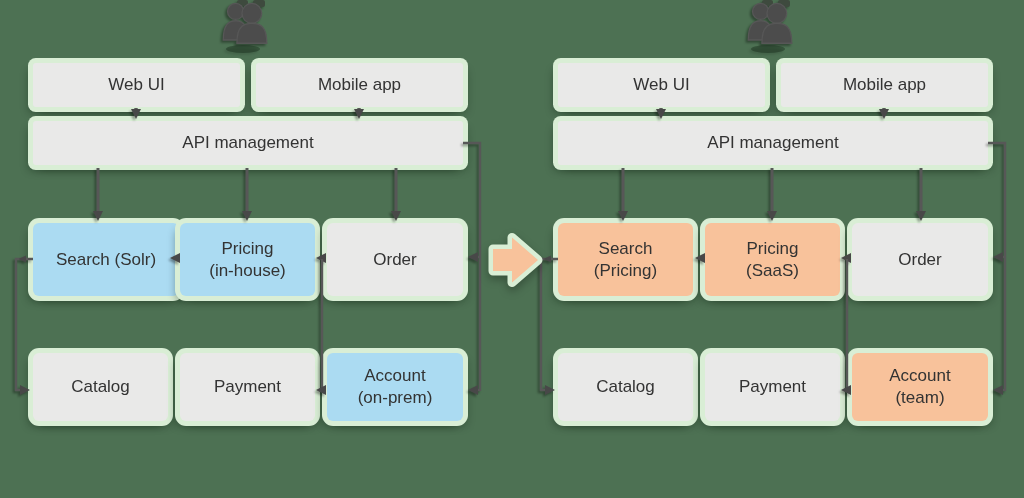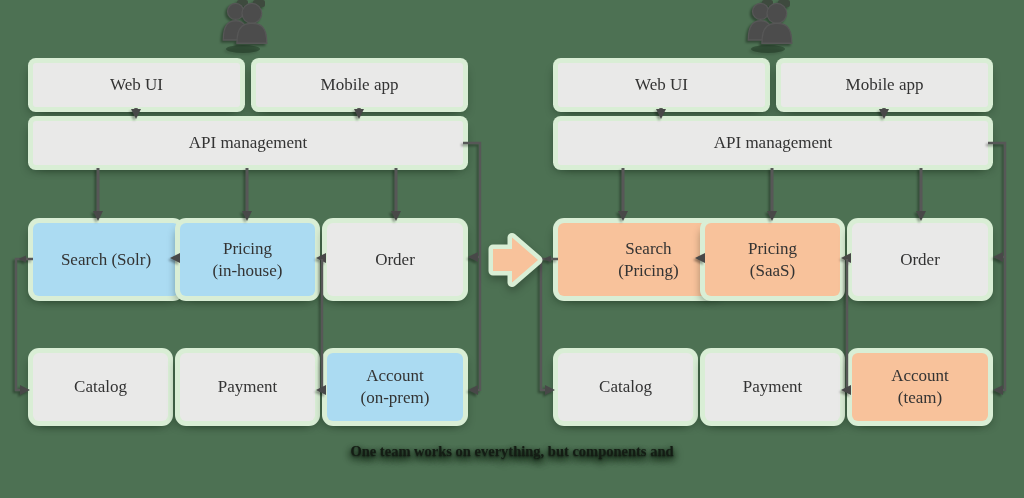--- a/index.html
+++ b/index.html
@@ -1,21 +1,21 @@
 <!DOCTYPE html>
 <html><head>
 <meta charset="utf-8">
 <style>
   html,body{margin:0;padding:0;}
   .canvas{
     position:relative;
     width:1024px;height:498px;
     background:#4d7153;
     overflow:hidden;
-    font-family:Liberation Serif, serif;
+    font-family:Liberation Sans, sans-serif;
   }
   .diagram{position:absolute;top:0;width:520px;height:498px;}
   .box{
     position:absolute;
     display:flex;flex-direction:column;align-items:center;justify-content:center;
     text-align:center;
     font-size:17px;color:#333;
     background:#e9e9e8;
     border-radius:3px;
     box-shadow:0 0 0 5px #d9eed5,
@@ -84,21 +84,21 @@
     <div class="box client" style="left:33px;top:63px;width:207px;height:44px;">
       <span>Web UI</span>
     </div>
     <div class="box client" style="left:256px;top:63px;width:207px;height:44px;">
       <span>Mobile app</span>
     </div>
     <div class="box gateway" style="left:33px;top:121px;width:430px;height:44px;">
       <span>API management</span>
     </div>
 
-    <div class="box service orange" style="left:33px;top:223px;width:135px;height:73px;padding-left:23px;">
+    <div class="box service orange" style="left:33px;top:223px;width:135px;height:73px;">
       <span class="line1">Search</span>
       <span class="line2">(Pricing)</span>
     </div>
     <div class="box service orange" style="left:180px;top:223px;width:135px;height:73px;">
       <span class="line1">Pricing</span>
       <span class="line2">(SaaS)</span>
     </div>
     <div class="box service" style="left:327px;top:223px;width:136px;height:73px;">
       <span class="line1">Order</span>
 
@@ -162,16 +162,15 @@
     <use href="#conn" x="0"></use>
     <use href="#conn" x="525"></use>
 
     <g style="filter:drop-shadow(0 4px 4px rgba(0,0,0,0.28));">
       <polygon points="493,249 512,249 512,237.5 538,260 512,282.5 512,271 493,271" fill="#d9eed5" stroke="#d9eed5" stroke-width="9" stroke-linejoin="round"></polygon>
       <polygon points="493,249 512,249 512,237.5 538,260 512,282.5 512,271 493,271" fill="#f8c29b"></polygon>
     </g>
   </svg>
 
   <div class="caption">
-    <div>One team works on everything, but components and</div>
   </div>
 
 </div>
 
 </body></html>

